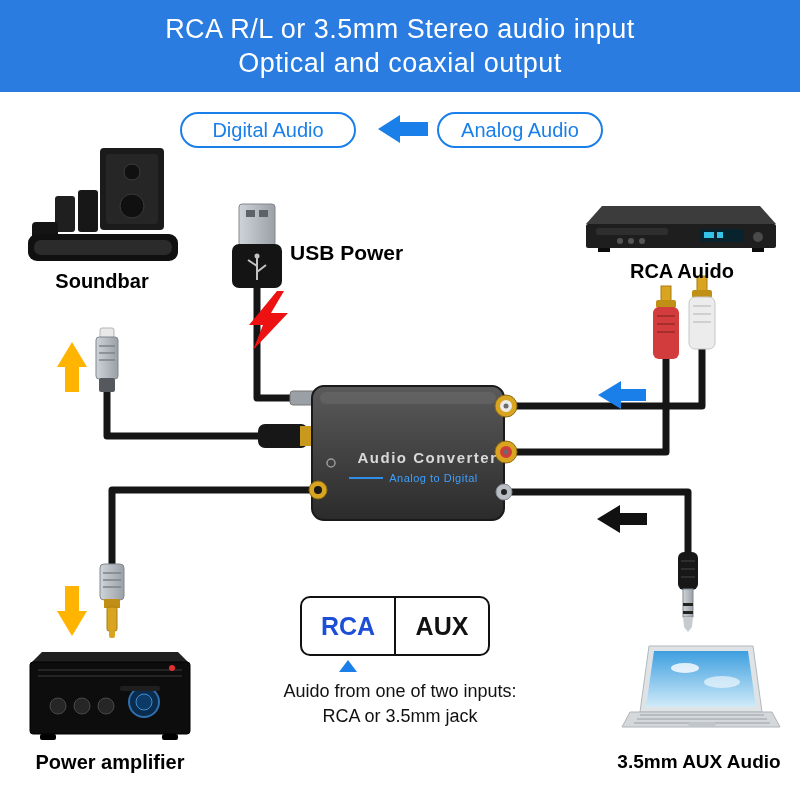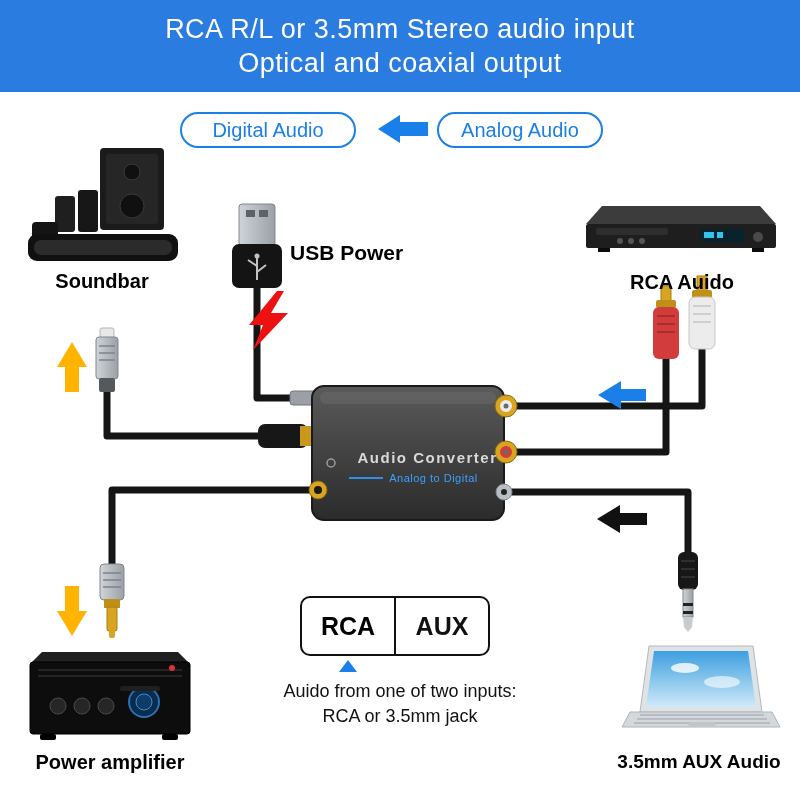--- a/index.html
+++ b/index.html
@@ -23,21 +23,21 @@
   .conv-text { left:312px; top:449px; width:192px; text-align:center; z-index:2; }
   .conv-title { font-size:15px; font-weight:bold; letter-spacing:1.5px; color:#d9d9d9;padding-left:39px; }
   .conv-sub-row { display:flex; align-items:center; justify-content:center; gap:6px; margin-top:6px;padding-left:11px; }
   .conv-line { display:inline-block; width:34px; height:2px; background:#2f8fe8; }
   .conv-sub { font-size:11px; color:#3da0ff; letter-spacing:0.5px; }
 
   .selector { left:300px; top:596px; width:190px; height:60px; border:2px solid #111;
               border-radius:10px; display:flex; background:#fff; z-index:2; }
   .selector .half { flex:1; display:flex; align-items:center; justify-content:center;
                     font-size:25px; font-weight:bold; }
-  .selector .rca { color:#000000; border-right:2px solid #111; }
+  .selector .rca { color:#1d4ed8; border-right:2px solid #111; }
   .selector .aux { color:#111; }
   .tri-up { left:339px; top:660px; width:0; height:0; border-left:9px solid transparent;
             border-right:9px solid transparent; border-bottom:12px solid #1a7fe8; z-index:2; }
   .help-line { left:200px; width:400px; text-align:center; font-size:18px; color:#111; z-index:2; }
 </style>
 </head>
 <body>
 
 <div id="canvas">
 
@@ -199,21 +199,21 @@
 
   <div class="abs pill" style="left:180px; top:112px; width:176px;">
     <span>Digital Audio</span>
   </div>
   <div class="abs pill" style="left:437px; top:112px; width:166px;">
     <span>Analog Audio</span>
   </div>
 
   <div class="abs device-label" style="left:27px; top:270px; width:150px;">Soundbar</div>
   <div class="abs device-label" style="left:290px; top:241px; width:160px; text-align:left; font-size:21px;">USB Power</div>
-  <div class="abs device-label" style="left:602px; top:260px; width:160px;margin-top:11px;">RCA Auido</div>
+  <div class="abs device-label" style="left:602px; top:260px; width:160px;">RCA Auido</div>
   <div class="abs device-label" style="left:15px; top:751px; width:190px;">Power amplifier</div>
   <div class="abs device-label" style="left:606px; top:751px; width:186px; font-size:19px;">3.5mm AUX Audio</div>
 
   <div class="abs conv-text">
     <div class="conv-title">Audio Converter</div>
     <div class="conv-sub-row">
       <span class="conv-line"></span>
       <span class="conv-sub">Analog to Digital</span>
     </div>
   </div>

